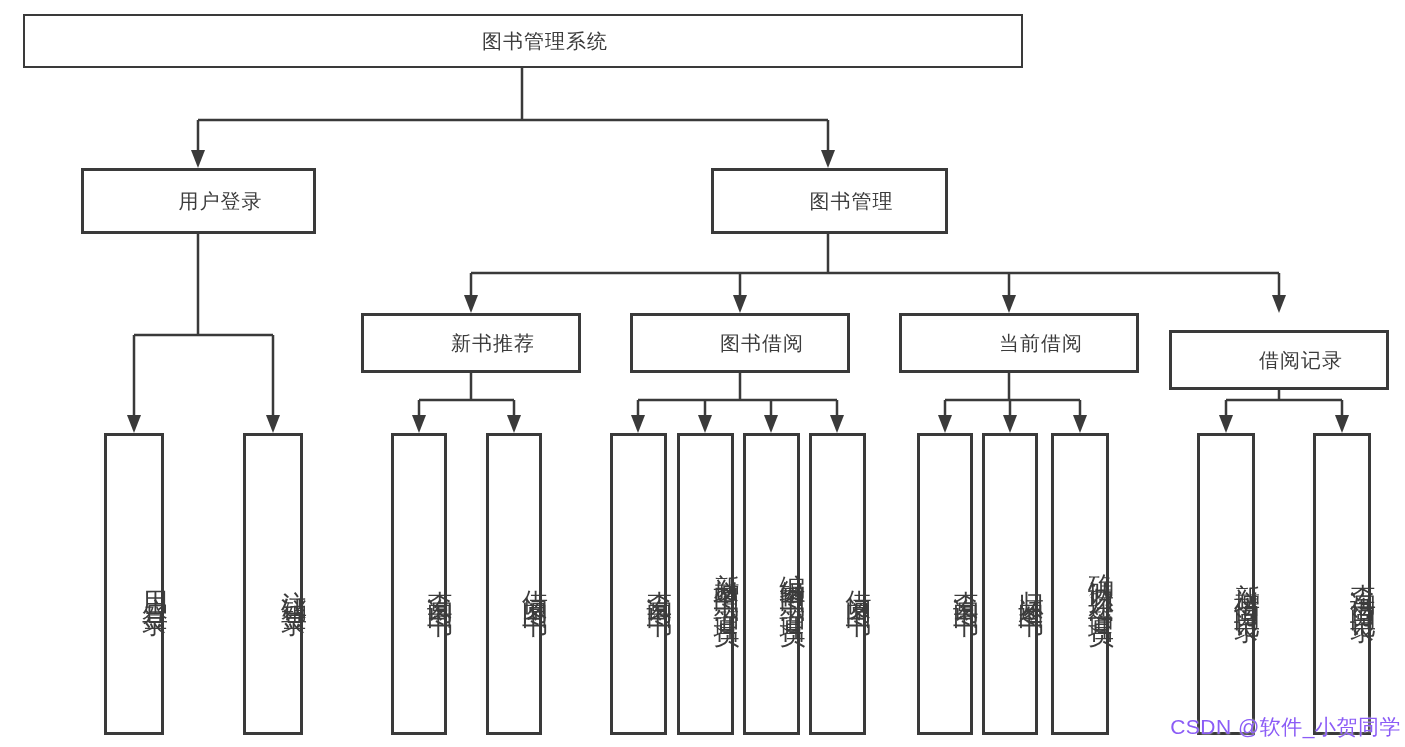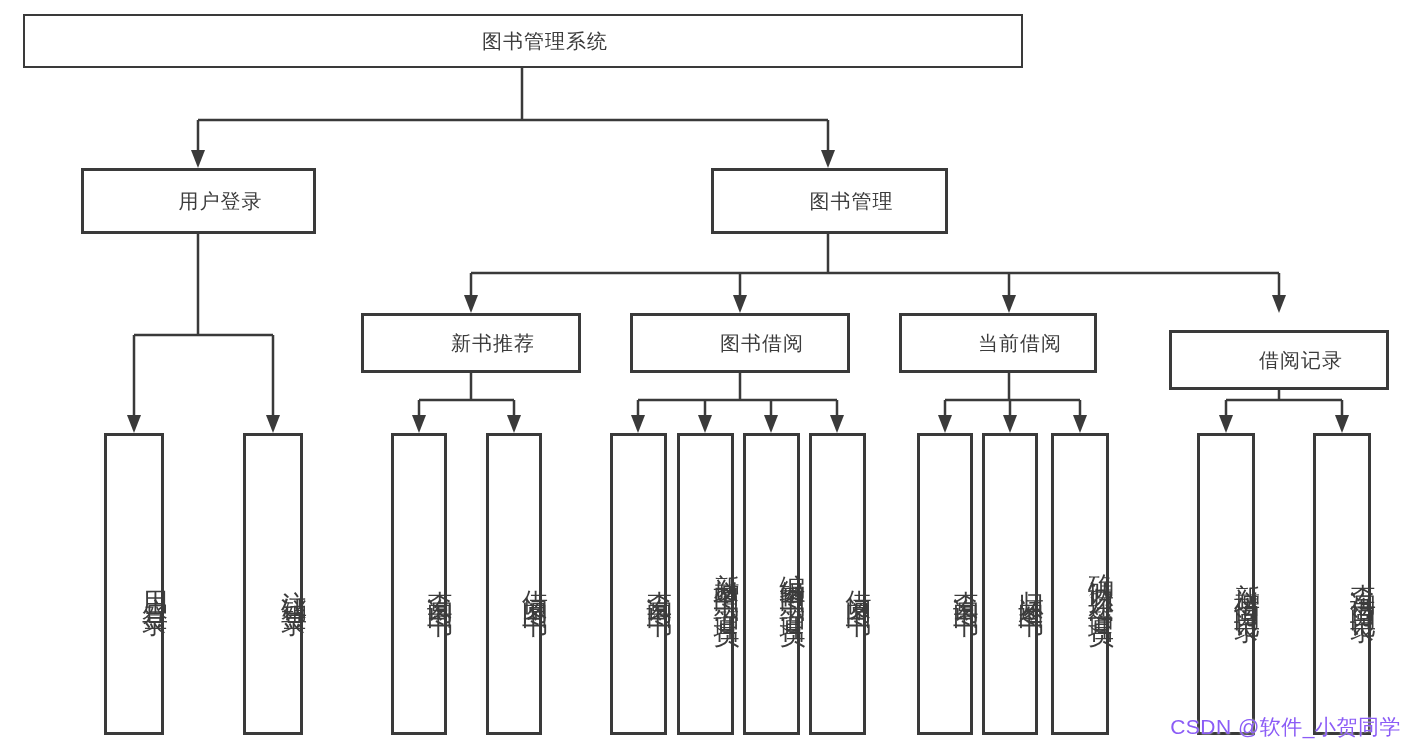--- a/index.html
+++ b/index.html
@@ -105,21 +105,21 @@
     </g>
   </svg>
 
   <div class="box root" style="left:23px; top:14px; width:1000px; height:54px;">图书管理系统</div>
 
   <div class="box hbox" style="left:81px; top:168px; width:235px; height:66px;">用户登录</div>
   <div class="box hbox" style="left:711px; top:168px; width:237px; height:66px;">图书管理</div>
 
   <div class="box hbox" style="left:630px; top:313px; width:220px; height:60px;">图书借阅</div>
   <div class="box hbox" style="left:361px; top:313px; width:220px; height:60px;">新书推荐</div>
-  <div class="box hbox" style="left:899px; top:313px; width:198px; height:60px;">当前借阅</div>
+  <div class="box hbox" style="left:899px; top:313px; width:240px; height:60px;">当前借阅</div>
   <div class="box hbox" style="left:1169px; top:330px; width:220px; height:60px;">借阅记录</div>
 
   <div class="box leaf" style="left:104px; width:60px;">用户登录</div>
   <div class="box leaf" style="left:243px; width:60px;">注销登录</div>
 
   <div class="box leaf" style="left:391px; width:56px;">查询图书</div>
   <div class="box leaf" style="left:486px; width:56px;">借阅图书</div>
 
   <div class="box leaf" style="left:610px; width:57px;">查询图书</div>
   <div class="box leaf" style="left:677px; width:57px;">新增图书（管理员）</div>

